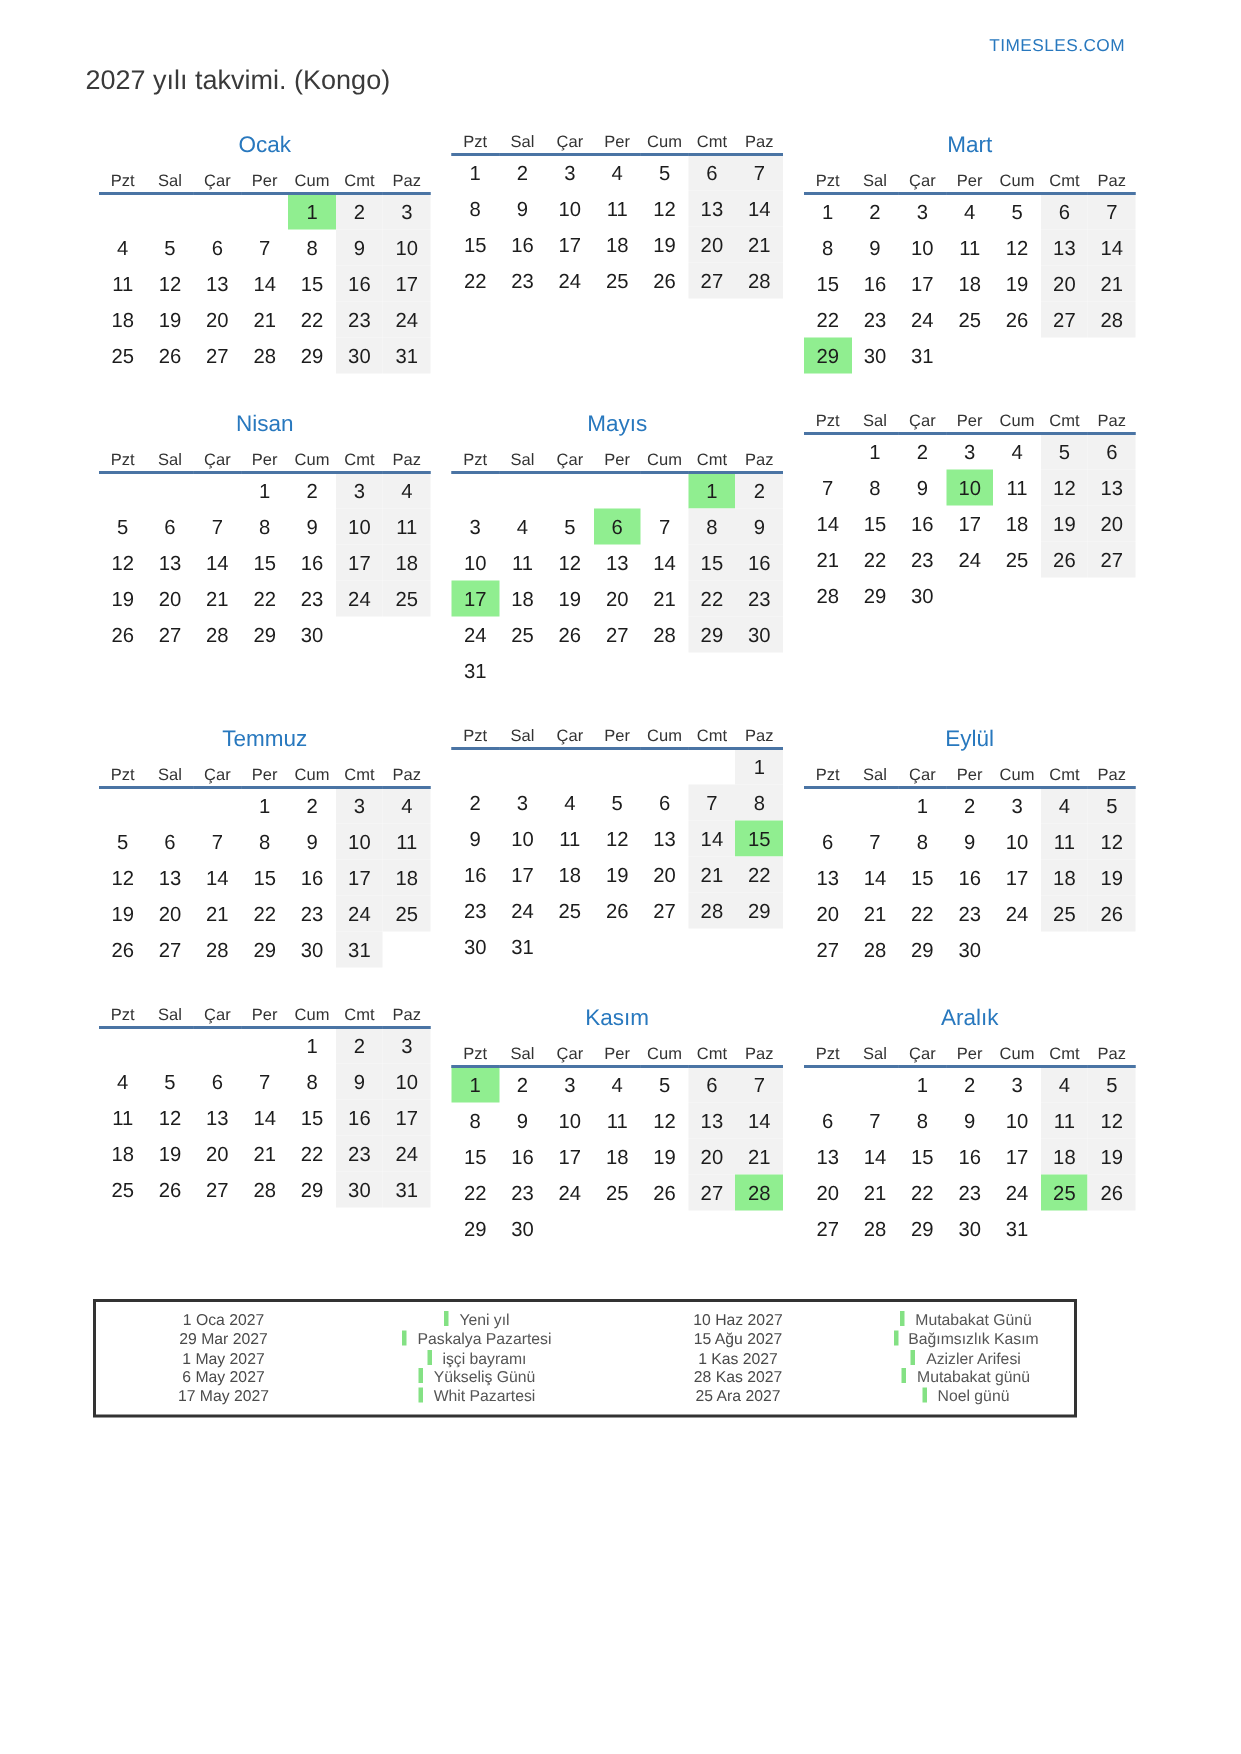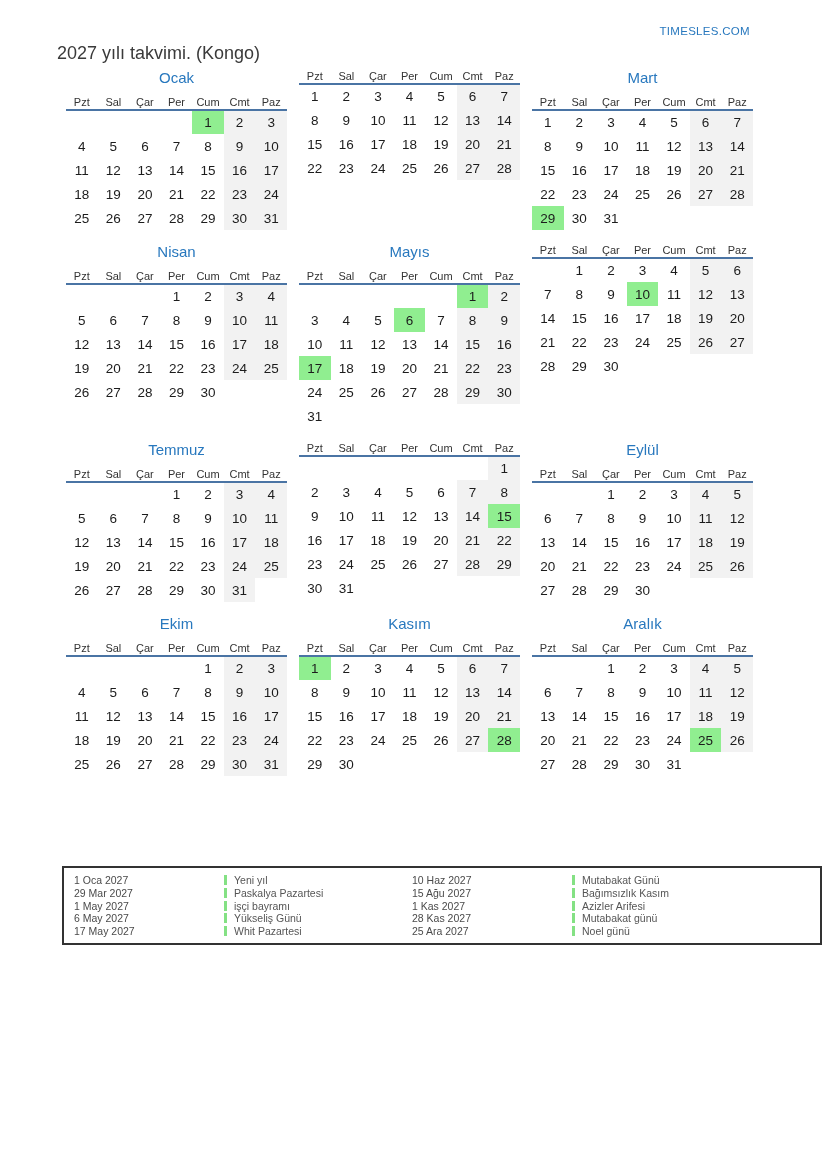--- a/index.html
+++ b/index.html
@@ -11,45 +11,45 @@
     position: absolute; left: 57px; top: 19px;
     font-size: 18px; font-weight: 400; color: #3a3a3a; margin-top: 24px;
   }
   .site-link {
     position: absolute; right: 77px; top: 25px;
     font-size: 11.5px; color: var(--accent-blue, #2878be);
     text-decoration: none; letter-spacing: 0.3px; cursor: pointer;
   }
 
   .months-grid {
-    position: absolute; left: 66px; top: 68px;
+    position: absolute; left: 66px; top: 87px;
     display: grid; grid-template-columns: repeat(3, 221px);
-    column-gap: 14px; row-gap: 24px; align-items: start; gap: 12px;
+    column-gap: 14px; row-gap: 24px; align-items: start;
   }
   .month-title {
     height: 20px; line-height: 20px; text-align: center;
     font-size: 15px; color: var(--accent-blue, #2878be);
     margin-bottom: 6px;
   }
   table.month-table { border-collapse: collapse; table-layout: fixed; width: 221px; }
   .month-table thead tr { border-bottom: 2px solid var(--header-rule, #4a74a4); }
   .month-table th {
     height: 16px; font-size: 11px; font-weight: 400; color: #333;
     text-align: center; padding: 0;
   }
   .month-table td {
     height: 24px; width: 31.5px; text-align: center;
     font-size: 13.5px; color: #1c1c1c; padding: 0;
   }
   td.weekend { background: var(--weekend-gray, #f2f2f2); }
   td.holiday { background: var(--holiday-green, #90ee90); }
 
   .legend-box {
-    position: absolute; left: 62px; top: 866px; width: 760px; height: 79px;
-    border: 2px solid #333; padding: 6px 0 16px 10px; background: #fff;
+    position: absolute; left: 62px; top: 866px; width: 656px; height: 79px;
+    border: 2px solid #333; padding: 6px 0 16px 10px; background: #fff; text-align: center;
   }
   .legend-grid {
     display: grid; grid-template-columns: 150px 188px 160px 1fr;
     font-size: 10.5px; line-height: 12.8px; color: #4a4a4a;
   }
   .legend-date { white-space: nowrap; }
   .legend-name { white-space: nowrap; color: #555; }
   .legend-name .bar {
     display: inline-block; width: 3px; height: 10px;
     background: var(--legend-marker-green, #84e184);
@@ -631,21 +631,20 @@
               <td>29</td>
               <td>30</td>
               <td></td>
               <td></td>
               <td></td>
             </tr>
           </tbody>
         </table>
       </div>
       <div class="month">
-        <div class="month-title">Ekim</div>
         <table class="month-table">
           <thead>
             <tr>
               <th>Pzt</th>
               <th>Sal</th>
               <th>Çar</th>
               <th>Per</th>
               <th>Cum</th>
               <th>Cmt</th>
               <th>Paz</th>

